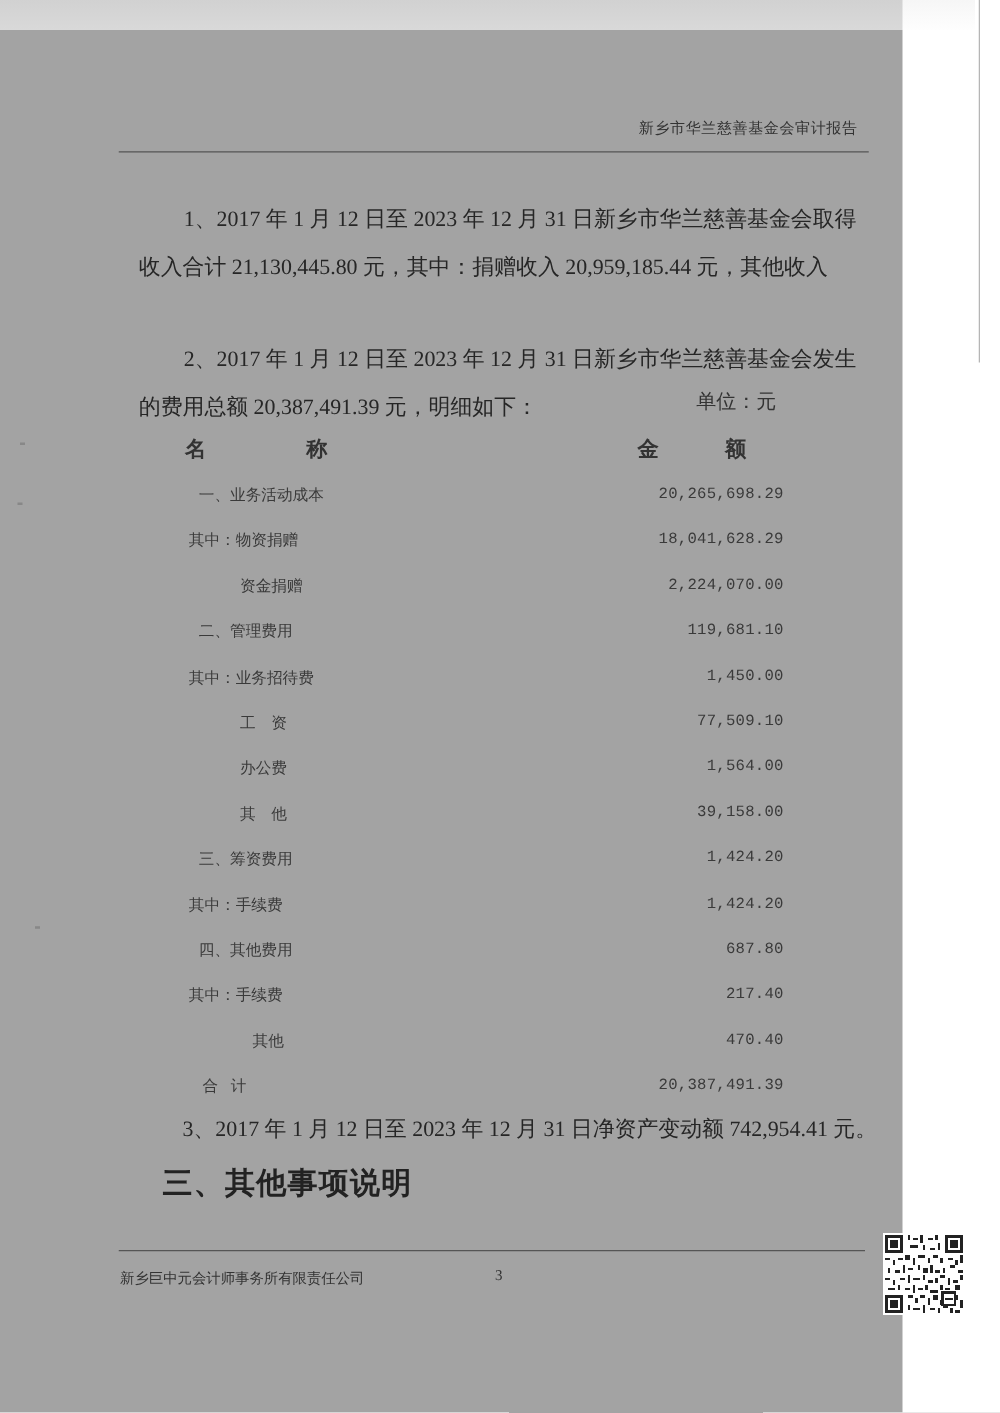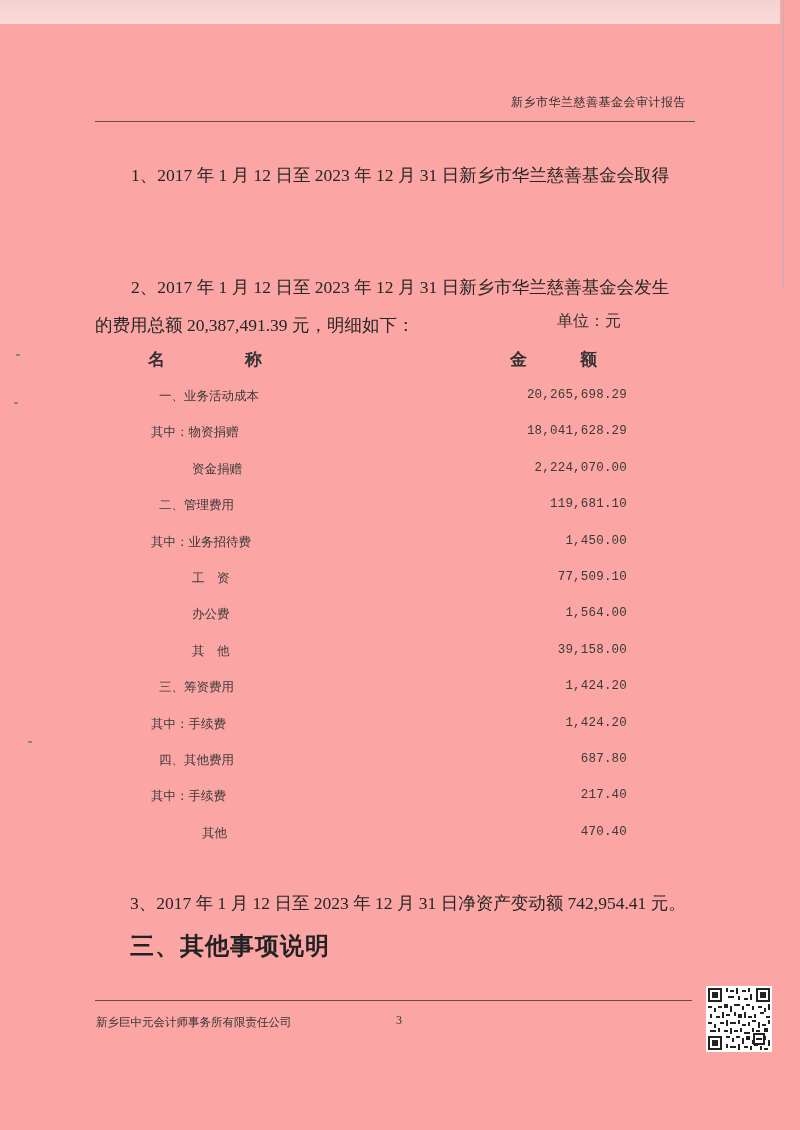--- a/index.html
+++ b/index.html
@@ -11,23 +11,23 @@
       width: 800px;
       height: 1130px;
       position: relative;
       overflow: hidden;
       font-family: "DejaVu Serif", "Liberation Serif", serif;
       color: #2a2a2a;
     }
     .page {
       position: absolute;
       left: 0; top: 0;
-      width: 800px;
+      width: 722px;
       height: 1130px;
-      background: #fca5a5;
+      background: #a3a3a3;
     }
     .scan-edge {
       position: absolute;
       left: 783px;
       top: 0;
       width: 1px;
       height: 290px;
       background: #b5b5b5;
     }
     .scan-top {
@@ -58,21 +58,21 @@
     .para {
       position: absolute;
       left: 95px;
       width: 620px;
       font-size: 17.5px;
       line-height: 38px;
       color: #262626;
       font-family: "Liberation Serif", "DejaVu Serif", serif;
     }
     .para .indent { display: inline-block; width: 36px; }
-    .line { white-space: nowrap; height: 38px; }
+    .line { white-space: nowrap; height: 38px; margin-left: 16px; }
     .unit {
       position: absolute;
       left: 557px;
       top: 311px;
       font-size: 16px;
       color: #333;
     }
     .table-header {
       position: absolute;
       top: 348px;
@@ -185,20 +185,21 @@
 
   <div class="margin-mark" style="left:16px;top:354px;"></div>
   <div class="margin-mark" style="left:14px;top:402px;"></div>
   <div class="margin-mark" style="left:28px;top:741px;"></div>
 
   <div class="header-title">新乡市华兰慈善基金会审计报告</div>
   <div class="header-rule"></div>
 
   <div class="para" style="top:156px;">
     <div class="line"><span class="indent"></span><span>1、2017 年 1 月 12 日至 2023 年 12 月 31 日新乡市华兰慈善基金会取得</span></div>
+    <div class="line"><span>收入合计 21,130,445.80 元，其中：捐赠收入 20,959,185.44  元，其他收入</span></div>
   </div>
 
   <div class="para" style="top:268px;">
     <div class="line"><span class="indent"></span><span>2、2017 年 1 月 12 日至 2023 年 12 月 31 日新乡市华兰慈善基金会发生</span></div>
     <div class="line"><span>的费用总额 20,387,491.39 元，明细如下：</span></div>
   </div>
 
   <div class="unit">单位：元</div>
 
   <div class="table-header">
@@ -253,20 +254,24 @@
       <span class="name">四、其他费用</span>
       <span class="amount">687.80</span>
     </div>
     <div class="row lv0">
       <span class="name" style="left:-8px;">其中：手续费</span>
       <span class="amount">217.40</span>
     </div>
     <div class="row lv2">
       <span class="name">其他</span>
       <span class="amount">470.40</span>
+    </div>
+    <div class="row total">
+      <span class="name">合计</span>
+      <span class="amount">20,387,491.39</span>
     </div>
   </div>
 
   <div class="para" style="top:884px; left:130px; width:600px;">
     <div class="line"><span>3、2017 年 1 月 12 日至 2023 年 12 月 31 日净资产变动额  742,954.41 元。</span></div>
   </div>
 
   <div class="section-heading">三、其他事项说明</div>
 
   <div class="footer-rule"></div>

